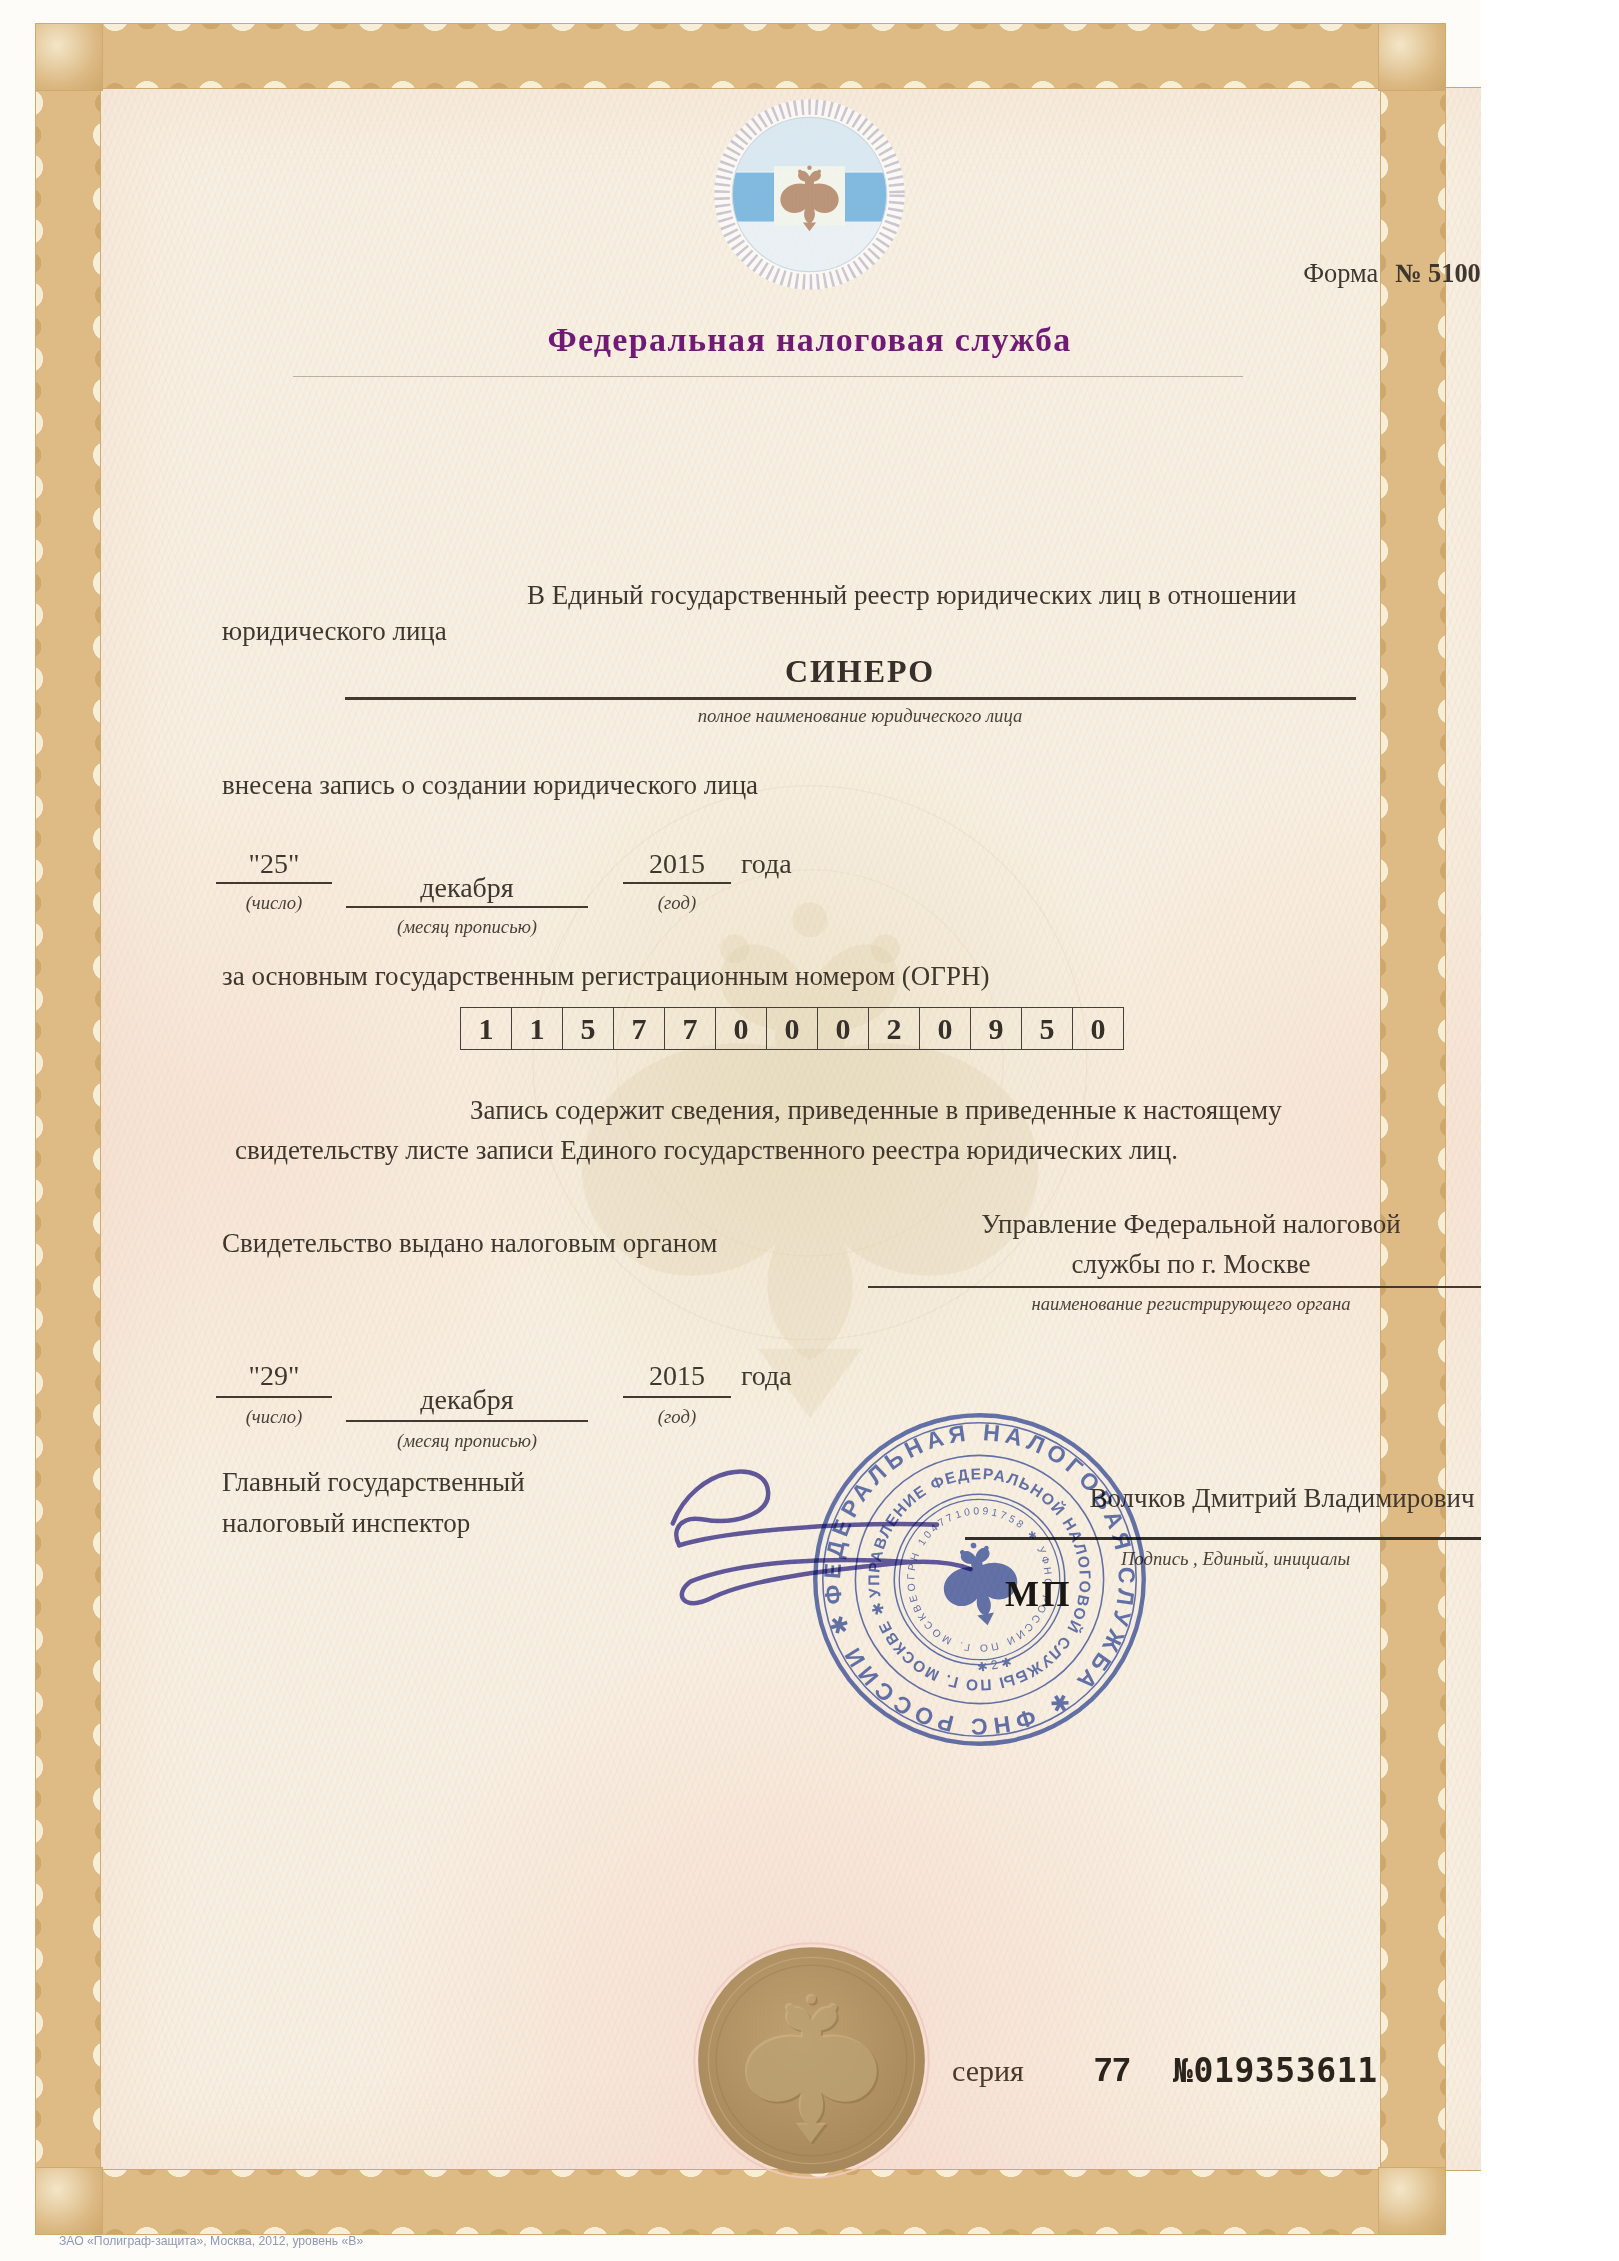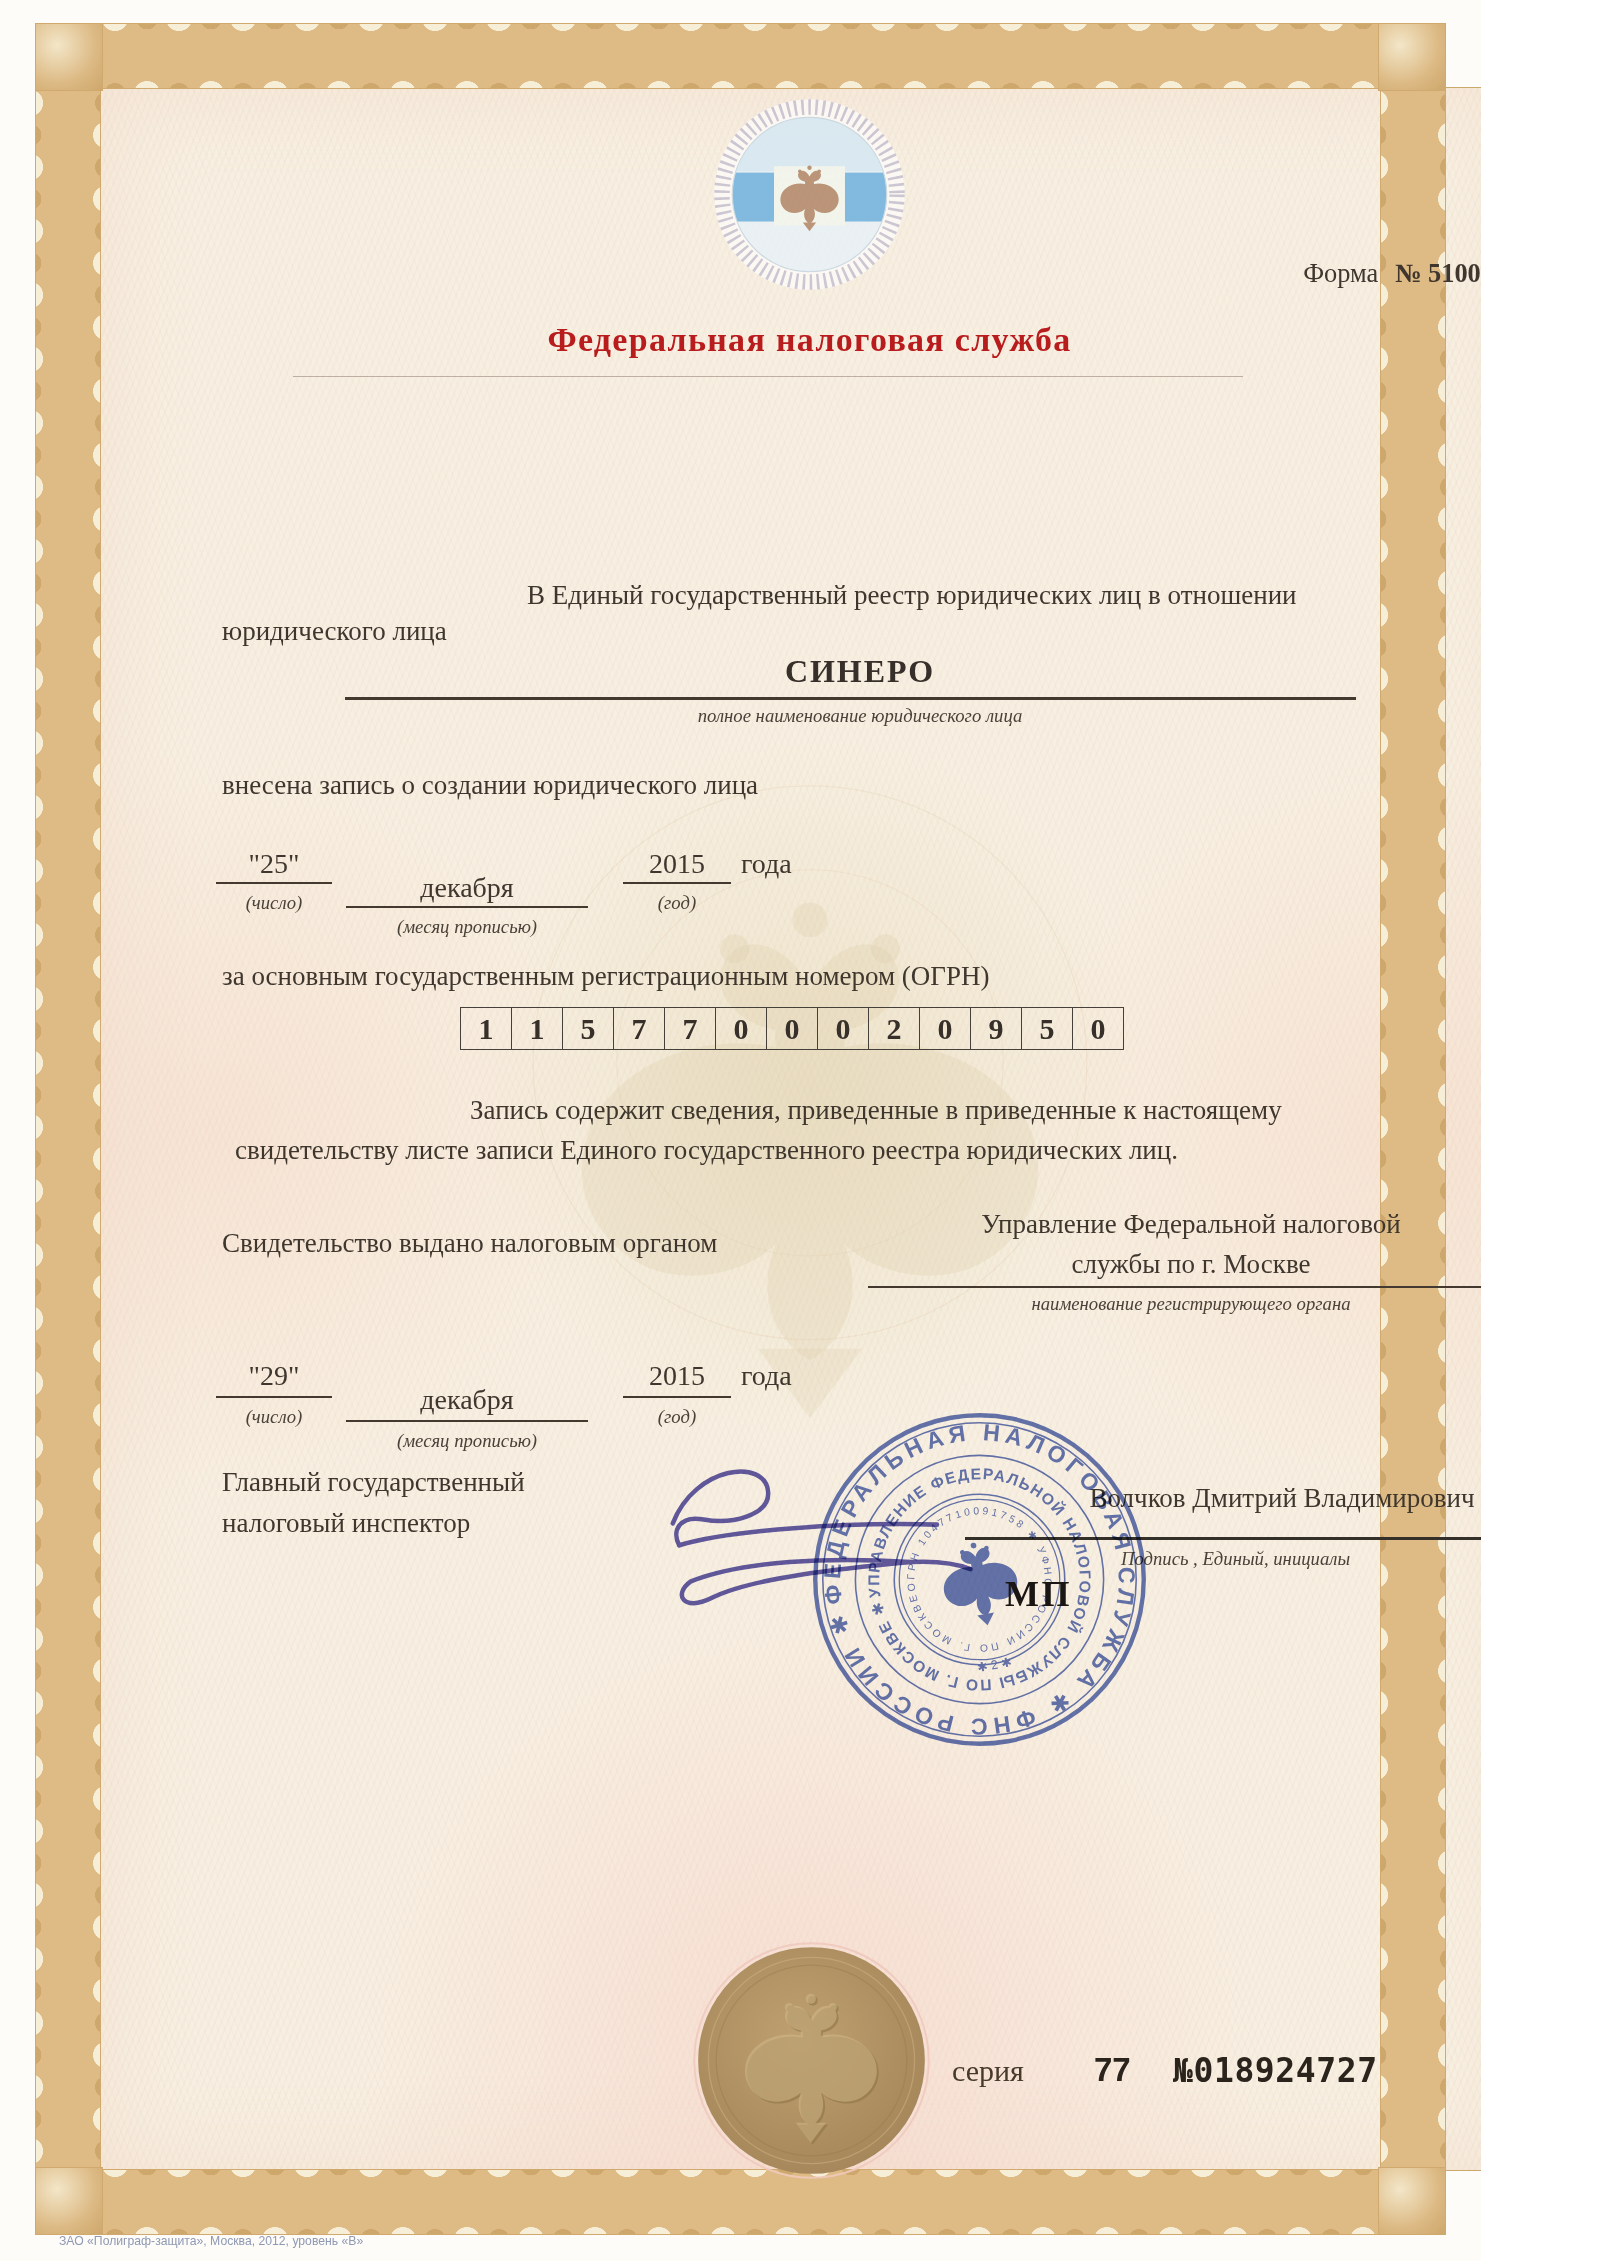--- a/index.html
+++ b/index.html
@@ -40,21 +40,21 @@
       box-shadow:inset 0 0 90px rgba(240,195,175,.30);}
   
   .t{position:absolute;white-space:nowrap;z-index:3;}
   .center{text-align:center;}
   .body42{font-size:27px;}
   .cap{font-style:italic;font-size:18.7px;color:#4a4138;}
   .uline{position:absolute;background:#43392f;z-index:3;}
   
   .form-label{left:1159px;top:258px;width:335px;text-align:right;font-size:26.4px;}
   .form-label .num{font-weight:bold;margin-left:16.7px;}
-  .agency{left:101px;top:321px;width:1417px;font-size:34px;font-weight:bold;letter-spacing:1.3px;color:#b91c1c;}
+  .agency{left:101px;top:321px;width:1417px;font-size:34px;font-weight:bold;letter-spacing:1.3px;color:#701a75;}
   .hairline{left:293px;top:376px;width:950px;height:1.3px;background:rgba(120,100,88,.45);z-index:3;position:absolute;}
   .doc-title{left:101px;top:381px;width:1417px;font-size:75px;letter-spacing:6.4px;color:#574c41;
              text-shadow:0 0 0.6px #574c41;}
   .subtitle{left:232px;top:504px;width:1275px;font-size:29px;font-weight:bold;color:#3c342c;}
   .intro1{left:527px;top:580px;}
   .intro2{left:222px;top:616px;}
   .sinero{left:232px;top:653px;width:1256px;font-size:32px;font-weight:bold;letter-spacing:1.9px;color:#37302a;}
   .name-uline{left:345px;top:697px;width:1011px;height:2.6px;}
   .name-cap{left:232px;top:705px;width:1256px;}
   .record{left:222px;top:770px;}
@@ -263,18 +263,18 @@
     <circle cx="184" cy="184" r="182" fill="none" stroke="#f0c9bd" stroke-width="3" opacity=".9"></circle>
     <circle cx="184" cy="184" r="176" fill="url(#goldg)"></circle>
     <circle cx="184" cy="184" r="160" fill="none" stroke="#cdb183" stroke-width="2" opacity=".55"></circle>
     <circle cx="184" cy="184" r="148" fill="none" stroke="#93794e" stroke-width="2" opacity=".4"></circle>
     <use href="#eagle" transform="translate(186 190) scale(2.6)" fill="#8d7245" opacity=".55"></use>
     <use href="#eagle" transform="translate(183 187) scale(2.6)" fill="#d6bc8d" opacity=".5"></use>
   </svg>
 
   <div class="t series-label">серия</div>
   <div class="t series-region">77</div>
-  <div class="t series-number">№018924727</div>
+  <div class="t series-number">№019353611</div>
 
   <div class="t printer-note">ЗАО «Полиграф-защита», Москва, 2012, уровень «В»</div>
 
 </div>
 
 
 </body></html>

